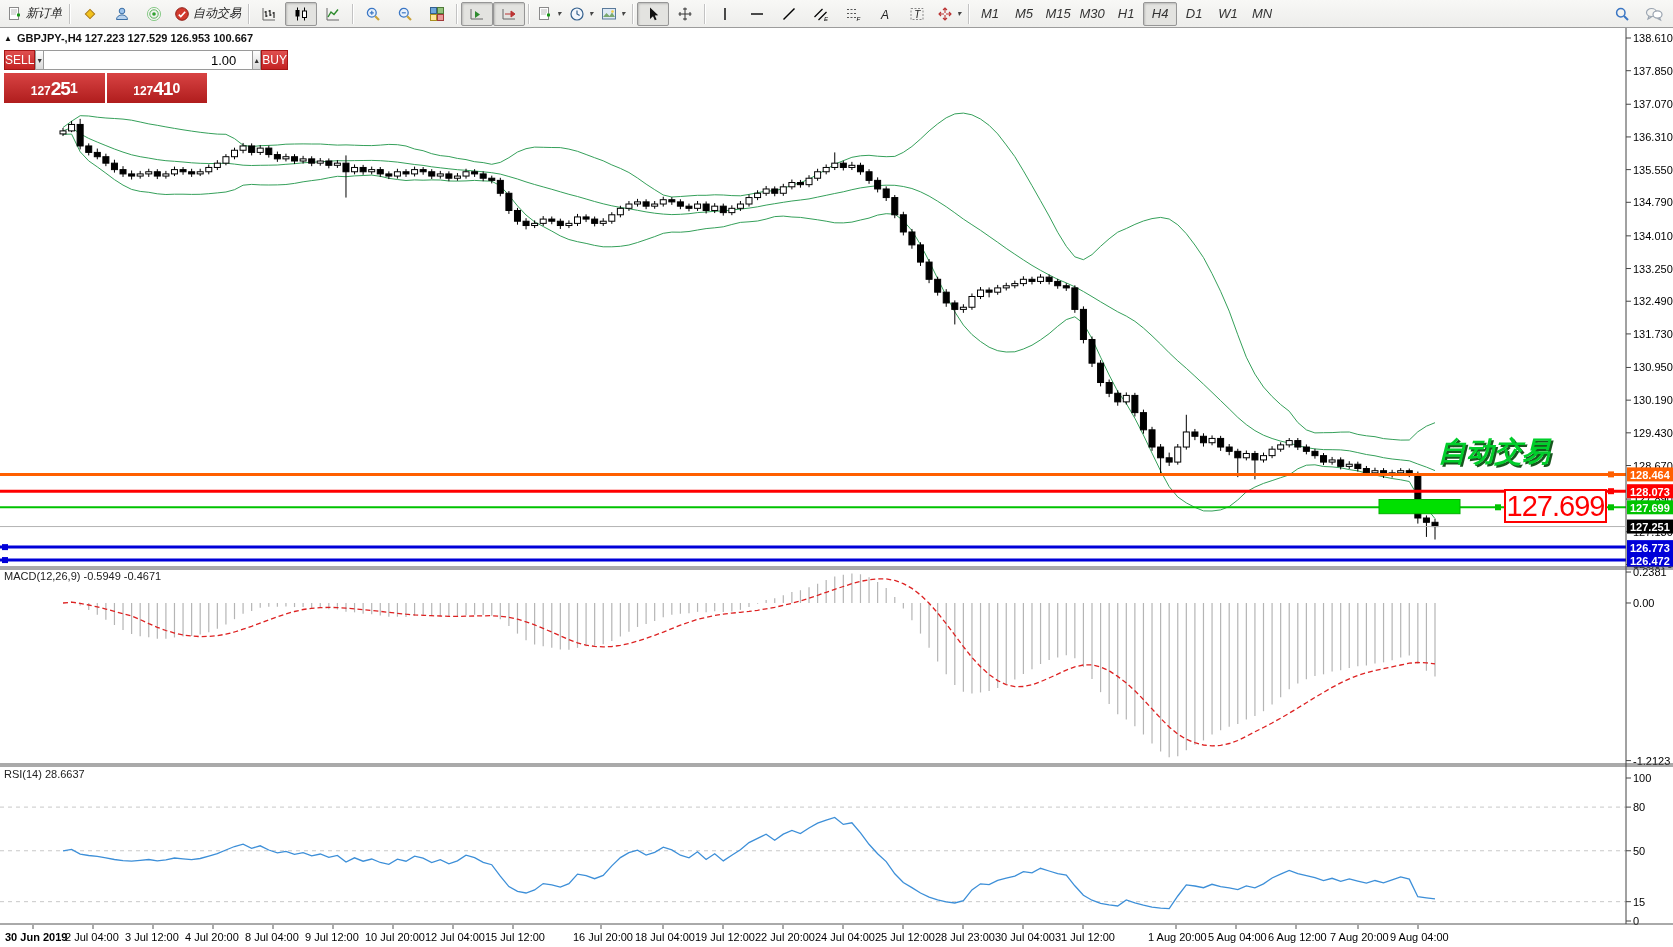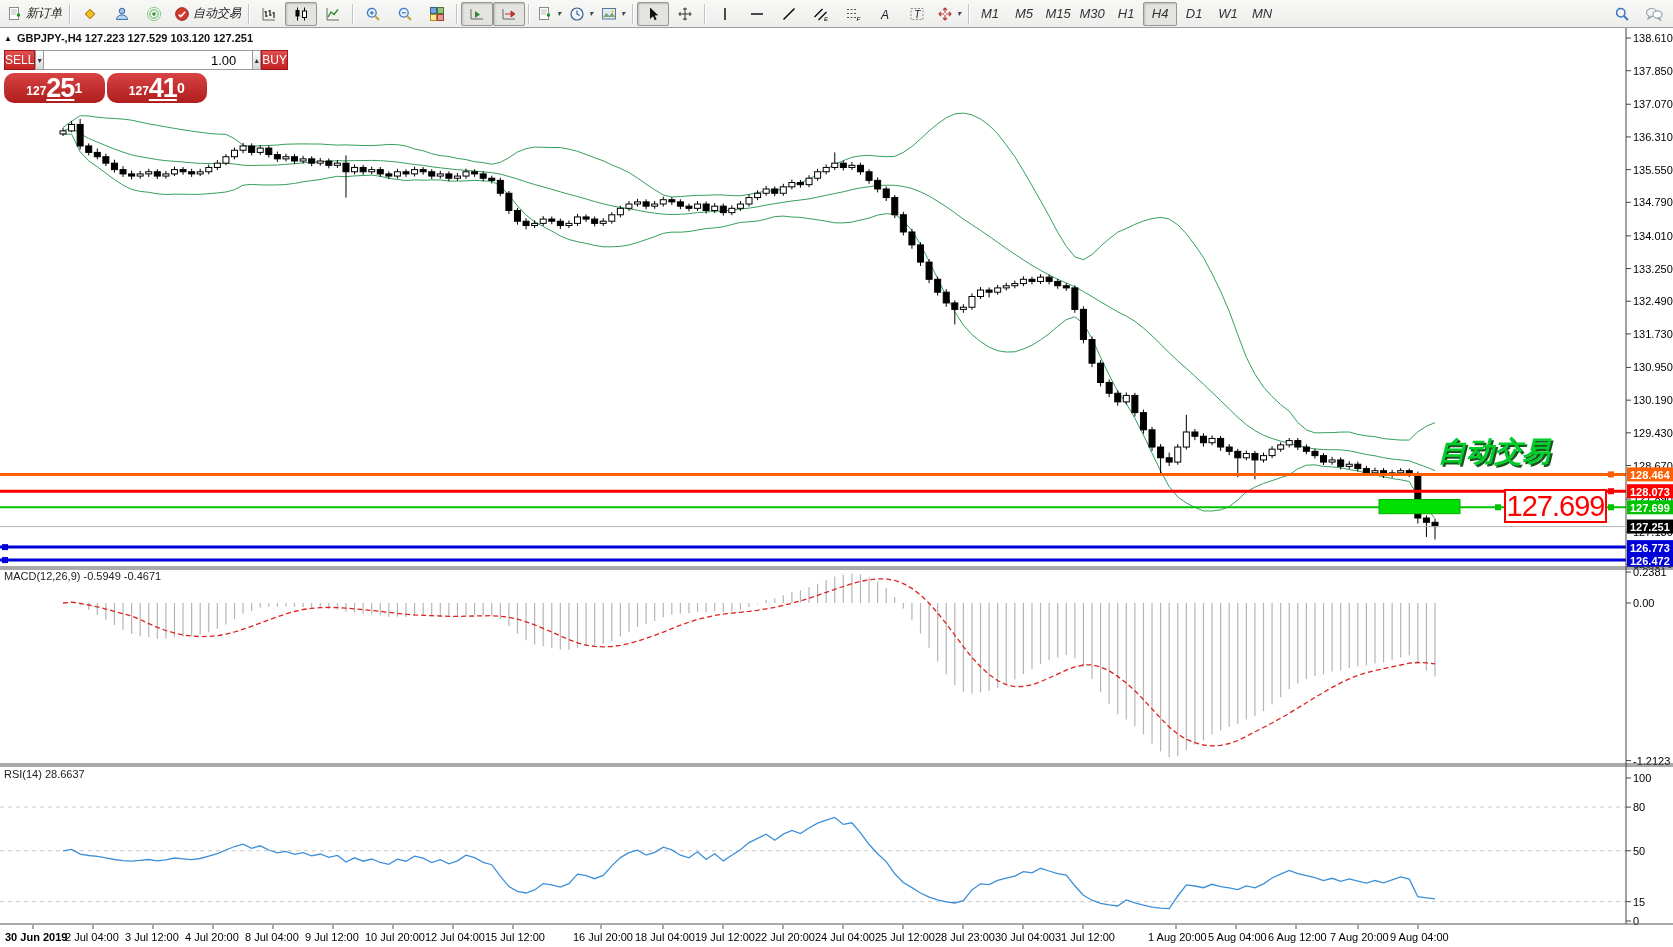--- a/index.html
+++ b/index.html
@@ -24,23 +24,23 @@
   #oneclick{position:absolute;left:4px;top:50px;width:203px;z-index:20;}
   .oc-r1{display:flex;height:20px;}
   .oc-sell,.oc-buy{width:59px;background:linear-gradient(#e05050,#c32222);color:#fff;font-size:12px;
     display:flex;align-items:center;justify-content:center;border:1px solid #a51515;box-sizing:border-box;}
   .oc-spin{width:15px;background:linear-gradient(#fefefe,#d9d9d9);border:1px solid #9a9a9a;font-size:7px;color:#333;
     display:flex;align-items:center;justify-content:center;box-sizing:border-box;}
   .oc-vol{flex:1;border:1px solid #9a9a9a;border-left:none;border-right:none;background:#fff;
     font-size:13px;text-align:right;padding:0 16px;box-sizing:border-box;outline:none;font-family:"Liberation Sans",sans-serif;}
   .oc-r2{display:flex;gap:2px;height:30px;margin-top:3px;}
   .oc-px{flex:1;background:linear-gradient(#d84343,#b01d1d);color:#fff;display:flex;align-items:flex-end;
-    justify-content:center;padding-bottom:2px;border-radius:10px;}
+    justify-content:center;padding-bottom:2px;}
   .oc-px .sm{font-size:12px;font-weight:bold;line-height:19px;}
-  .oc-px .bg{font-size:27px;font-weight:bold;line-height:25px;letter-spacing:-1px;text-decoration:underline;}
+  .oc-px .bg{font-size:19px;font-weight:bold;line-height:25px;letter-spacing:-1px;}
   .oc-px .sp{font-size:14px;font-weight:bold;line-height:30px;align-self:flex-start;}
   
   #cn-note{position:absolute;left:1438px;top:433px;font-size:28px;font-weight:bold;font-style:italic;
     color:#00cf2b;text-shadow:2px 2px 0 #19561f;z-index:15;white-space:nowrap;}
   #callout{position:absolute;left:1504px;top:489px;width:99px;height:30px;border:2px solid #ff0000;background:#fff;
     color:#ff0000;font-size:29px;letter-spacing:-1px;display:flex;align-items:center;justify-content:center;z-index:15;}
   svg text{font-family:"Liberation Sans",sans-serif;}
 </style>
 </head>
 <body>
@@ -938,21 +938,21 @@
         <line x1="0" y1="736" x2="1673" y2="736" stroke="#555" stroke-width="1"></line>
         <line x1="0" y1="738" x2="1673" y2="738" stroke="#555" stroke-width="1"></line>
         <line x1="0" y1="896" x2="1673" y2="896" stroke="#555" stroke-width="1"></line>
         <line x1="1626" y1="0" x2="1626" y2="896" stroke="#444"></line>
         <line x1="0" y1="498.5591397849462" x2="1626" y2="498.5591397849462" stroke="#b3b3b3"></line>
       </g>
   </svg>
 
   <div id="symbolbar">
     <span class="tri">▲</span>
-    <span class="txt">GBPJPY-,H4  127.223 127.529 103.120 127.251</span>
+    <span class="txt">GBPJPY-,H4  127.223 127.529 126.953 100.667</span>
   </div>
 
   <div id="oneclick">
     <div class="oc-r1">
       <div class="oc-sell">SELL</div>
       <div class="oc-spin">▼</div>
       <input class="oc-vol" value="1.00" style="">
       <div class="oc-spin">▲</div>
       <div class="oc-buy">BUY</div>
     </div>

